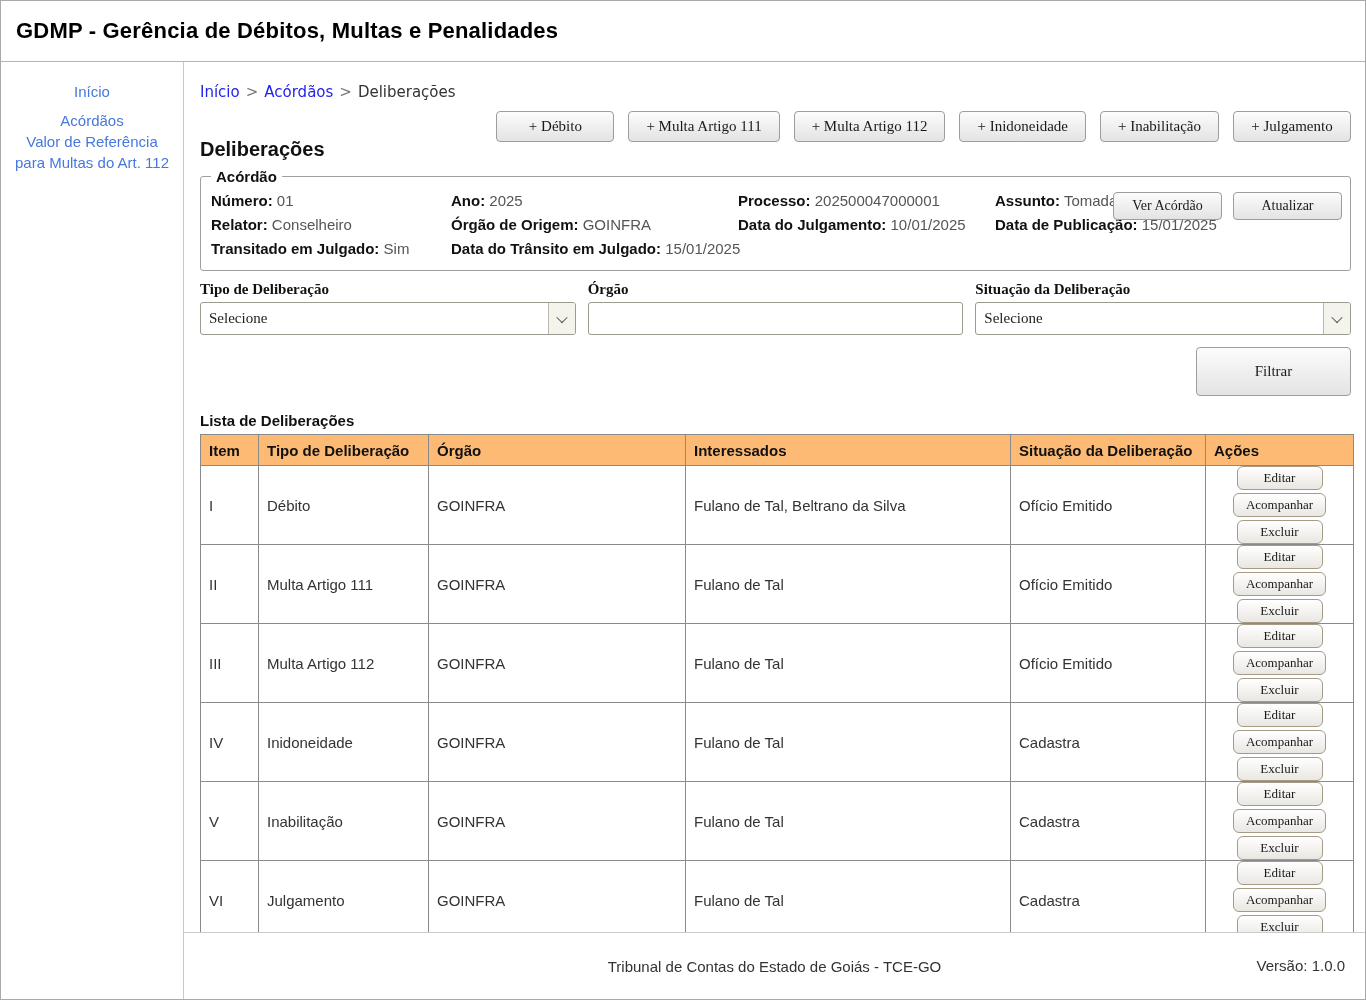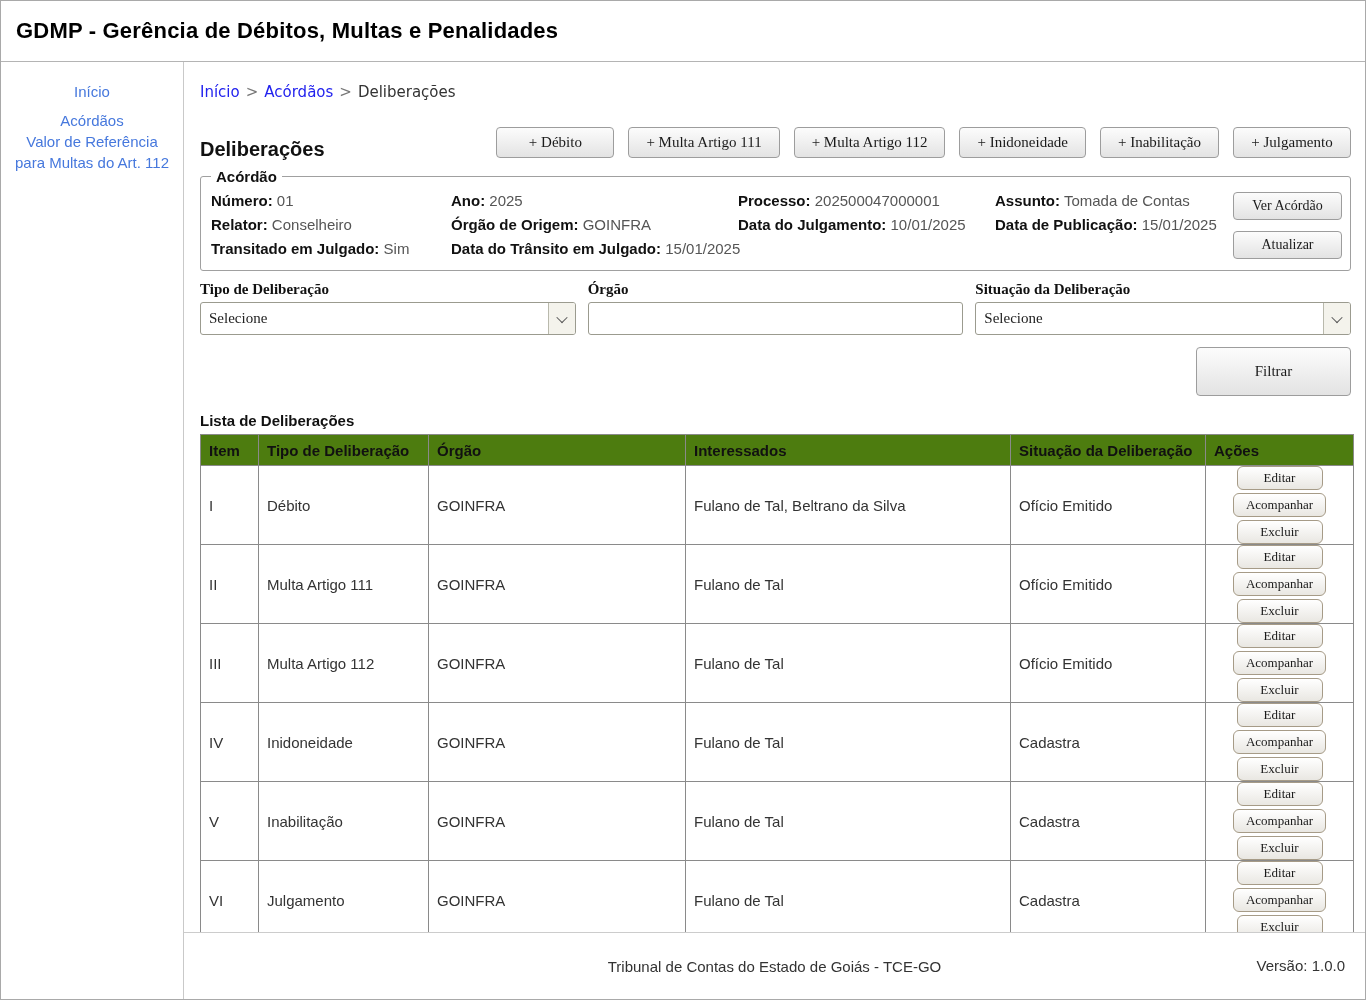--- a/index.html
+++ b/index.html
@@ -52,21 +52,21 @@
   }
 
   
   .breadcrumb { font-family: "DejaVu Sans", sans-serif; font-size: 15px; color: #333; }
   .breadcrumb .crumb-link { color: #2222ee; cursor: pointer; text-decoration: none; }
   .breadcrumb .crumb-sep { color: #777; padding: 0 6px; }
 
   
   .page-head { position: relative; height: 56px; margin-top: 6px; }
   .page-title { position: absolute; left: 0; bottom: 2px; font-size: 20px; font-weight: bold; color: #111; }
-  .add-btn-row { position: absolute; right: 0; top: 20px; display: flex; gap: 14px; }
+  .add-btn-row { position: absolute; right: 0; top: 4px; display: flex; gap: 14px; }
 
   .btn {
     font-family: "Liberation Serif", "DejaVu Serif", serif;
     font-size: 15px; color: #1a1a1a;
     background: linear-gradient(#fcfcfc, #e3e3e3);
     border: 1px solid #9d9d9d;
     border-radius: 4px;
     display: inline-flex; align-items: center; justify-content: center;
     cursor: pointer;
     white-space: nowrap;
@@ -85,21 +85,21 @@
     font-size: 15px; font-weight: bold; color: #111;
     padding: 0 5px; margin-left: 0px;
   }
   .ac-row { display: flex; line-height: 24px; font-size: 15px; }
   .ac-cell { white-space: nowrap; }
   .ac-c1 { width: 240px; } .ac-c2 { width: 287px; } .ac-c3 { width: 257px; } .ac-c4 { flex: 1; }
   .ac-lbl { font-weight: bold; color: #111; }
   .ac-val { color: #555; }
   .ac-actions {
     position: absolute; right: 8px; top: 7px;
-    display: flex; flex-direction: column; gap: 11px;
+    display: flex; flex-direction: row; gap: 11px;
   }
   .ac-btn { width: 109px; height: 28px; font-size: 14px; }
 
   
   .filters { display: flex; gap: 12px; margin-top: 10px; }
   .filter-field { flex: 1; min-width: 0; }
   .filter-label {
     font-family: "Liberation Serif", "DejaVu Serif", serif;
     font-size: 15px; font-weight: bold; color: #111;
     margin-bottom: 4px;
@@ -141,21 +141,21 @@
 
   
   .list-title { margin-top: 16px; font-size: 15px; font-weight: bold; color: #111; }
   table.delibs {
     margin-top: 5px;
     border-collapse: collapse;
     width: 1153px; table-layout: fixed;
   }
   .delibs th, .delibs td { border: 1px solid #8a8a8a; font-size: 15px; }
   .delibs th {
-    background: #4d7c0f; color: #111;
+    background: #fdba74; color: #111;
     text-align: left; font-weight: bold;
     height: 31px; padding: 0 8px;
   }
   .delibs td { height: 77px; padding: 0 8px; vertical-align: middle; color: #333; }
   .col-item { width: 58px; } .col-tipo { width: 170px; } .col-orgao { width: 257px; }
   .col-inter { width: 325px; } .col-sit { width: 195px; } .col-acoes { width: 148px; }
   .row-actions { display: flex; flex-direction: column; align-items: center; gap: 3px; }
   .mini-btn {
     height: 24px; padding: 0 12px; min-width: 86px;
     font-size: 13px;

